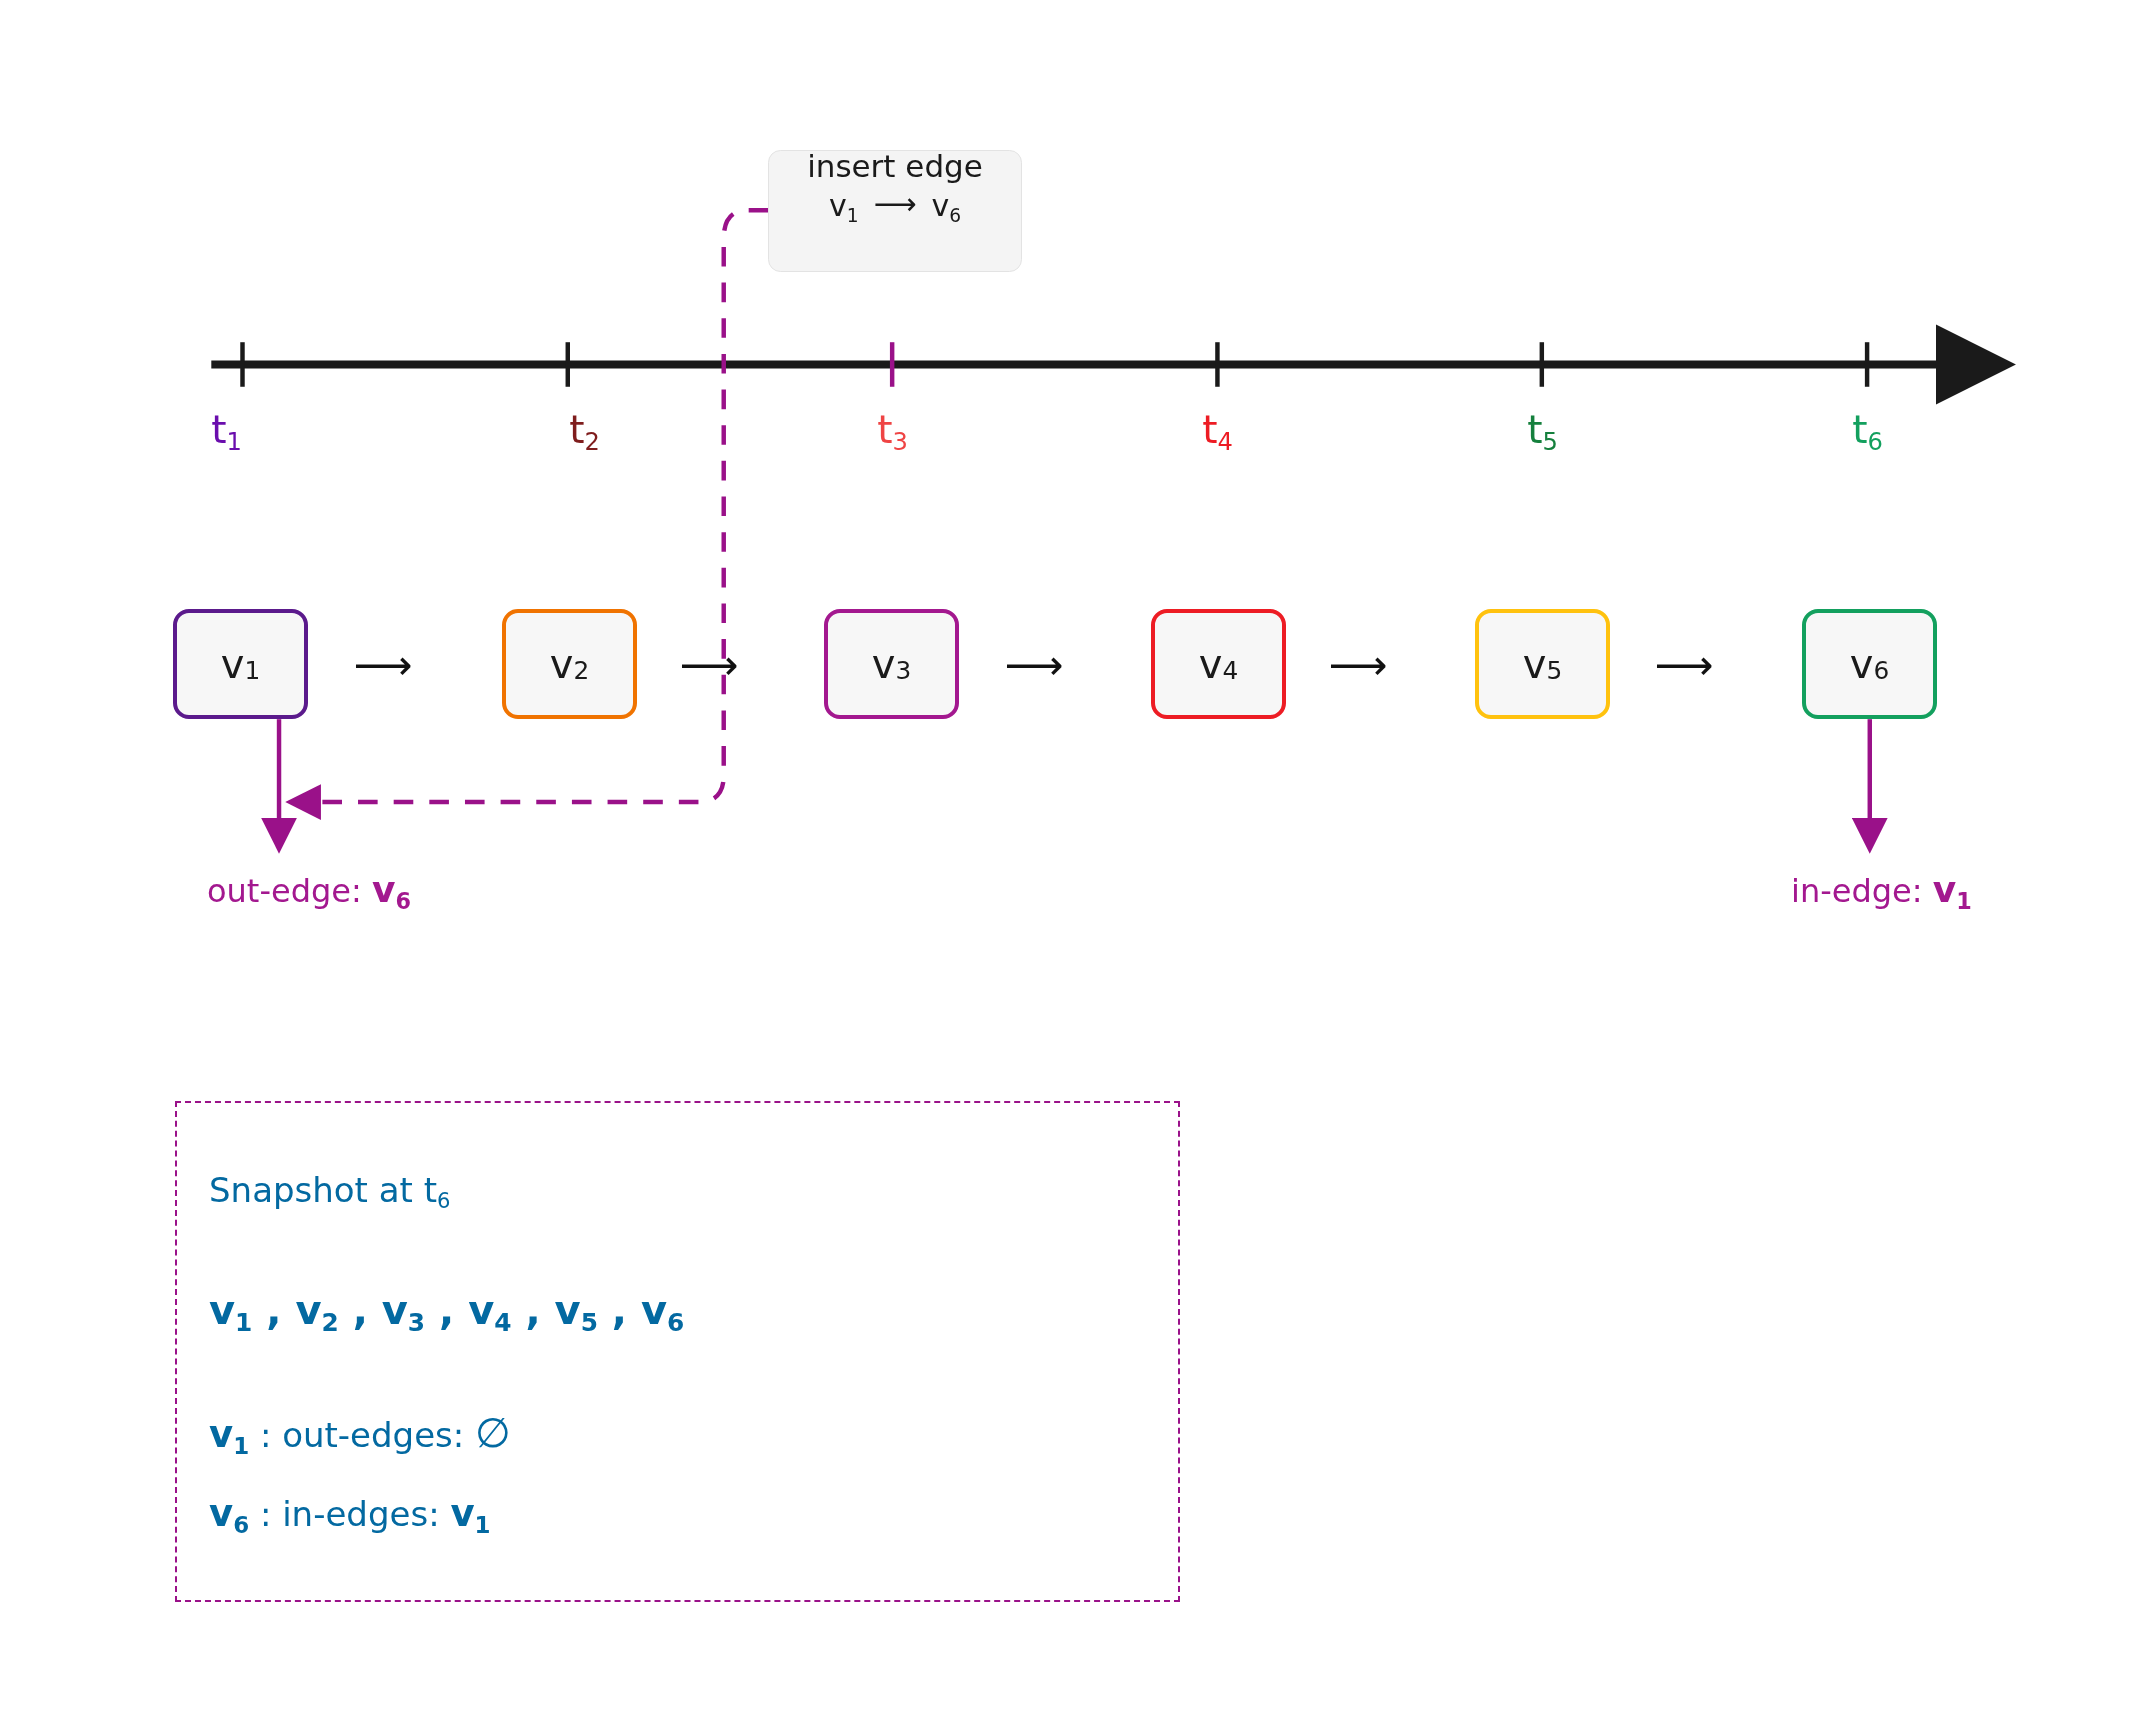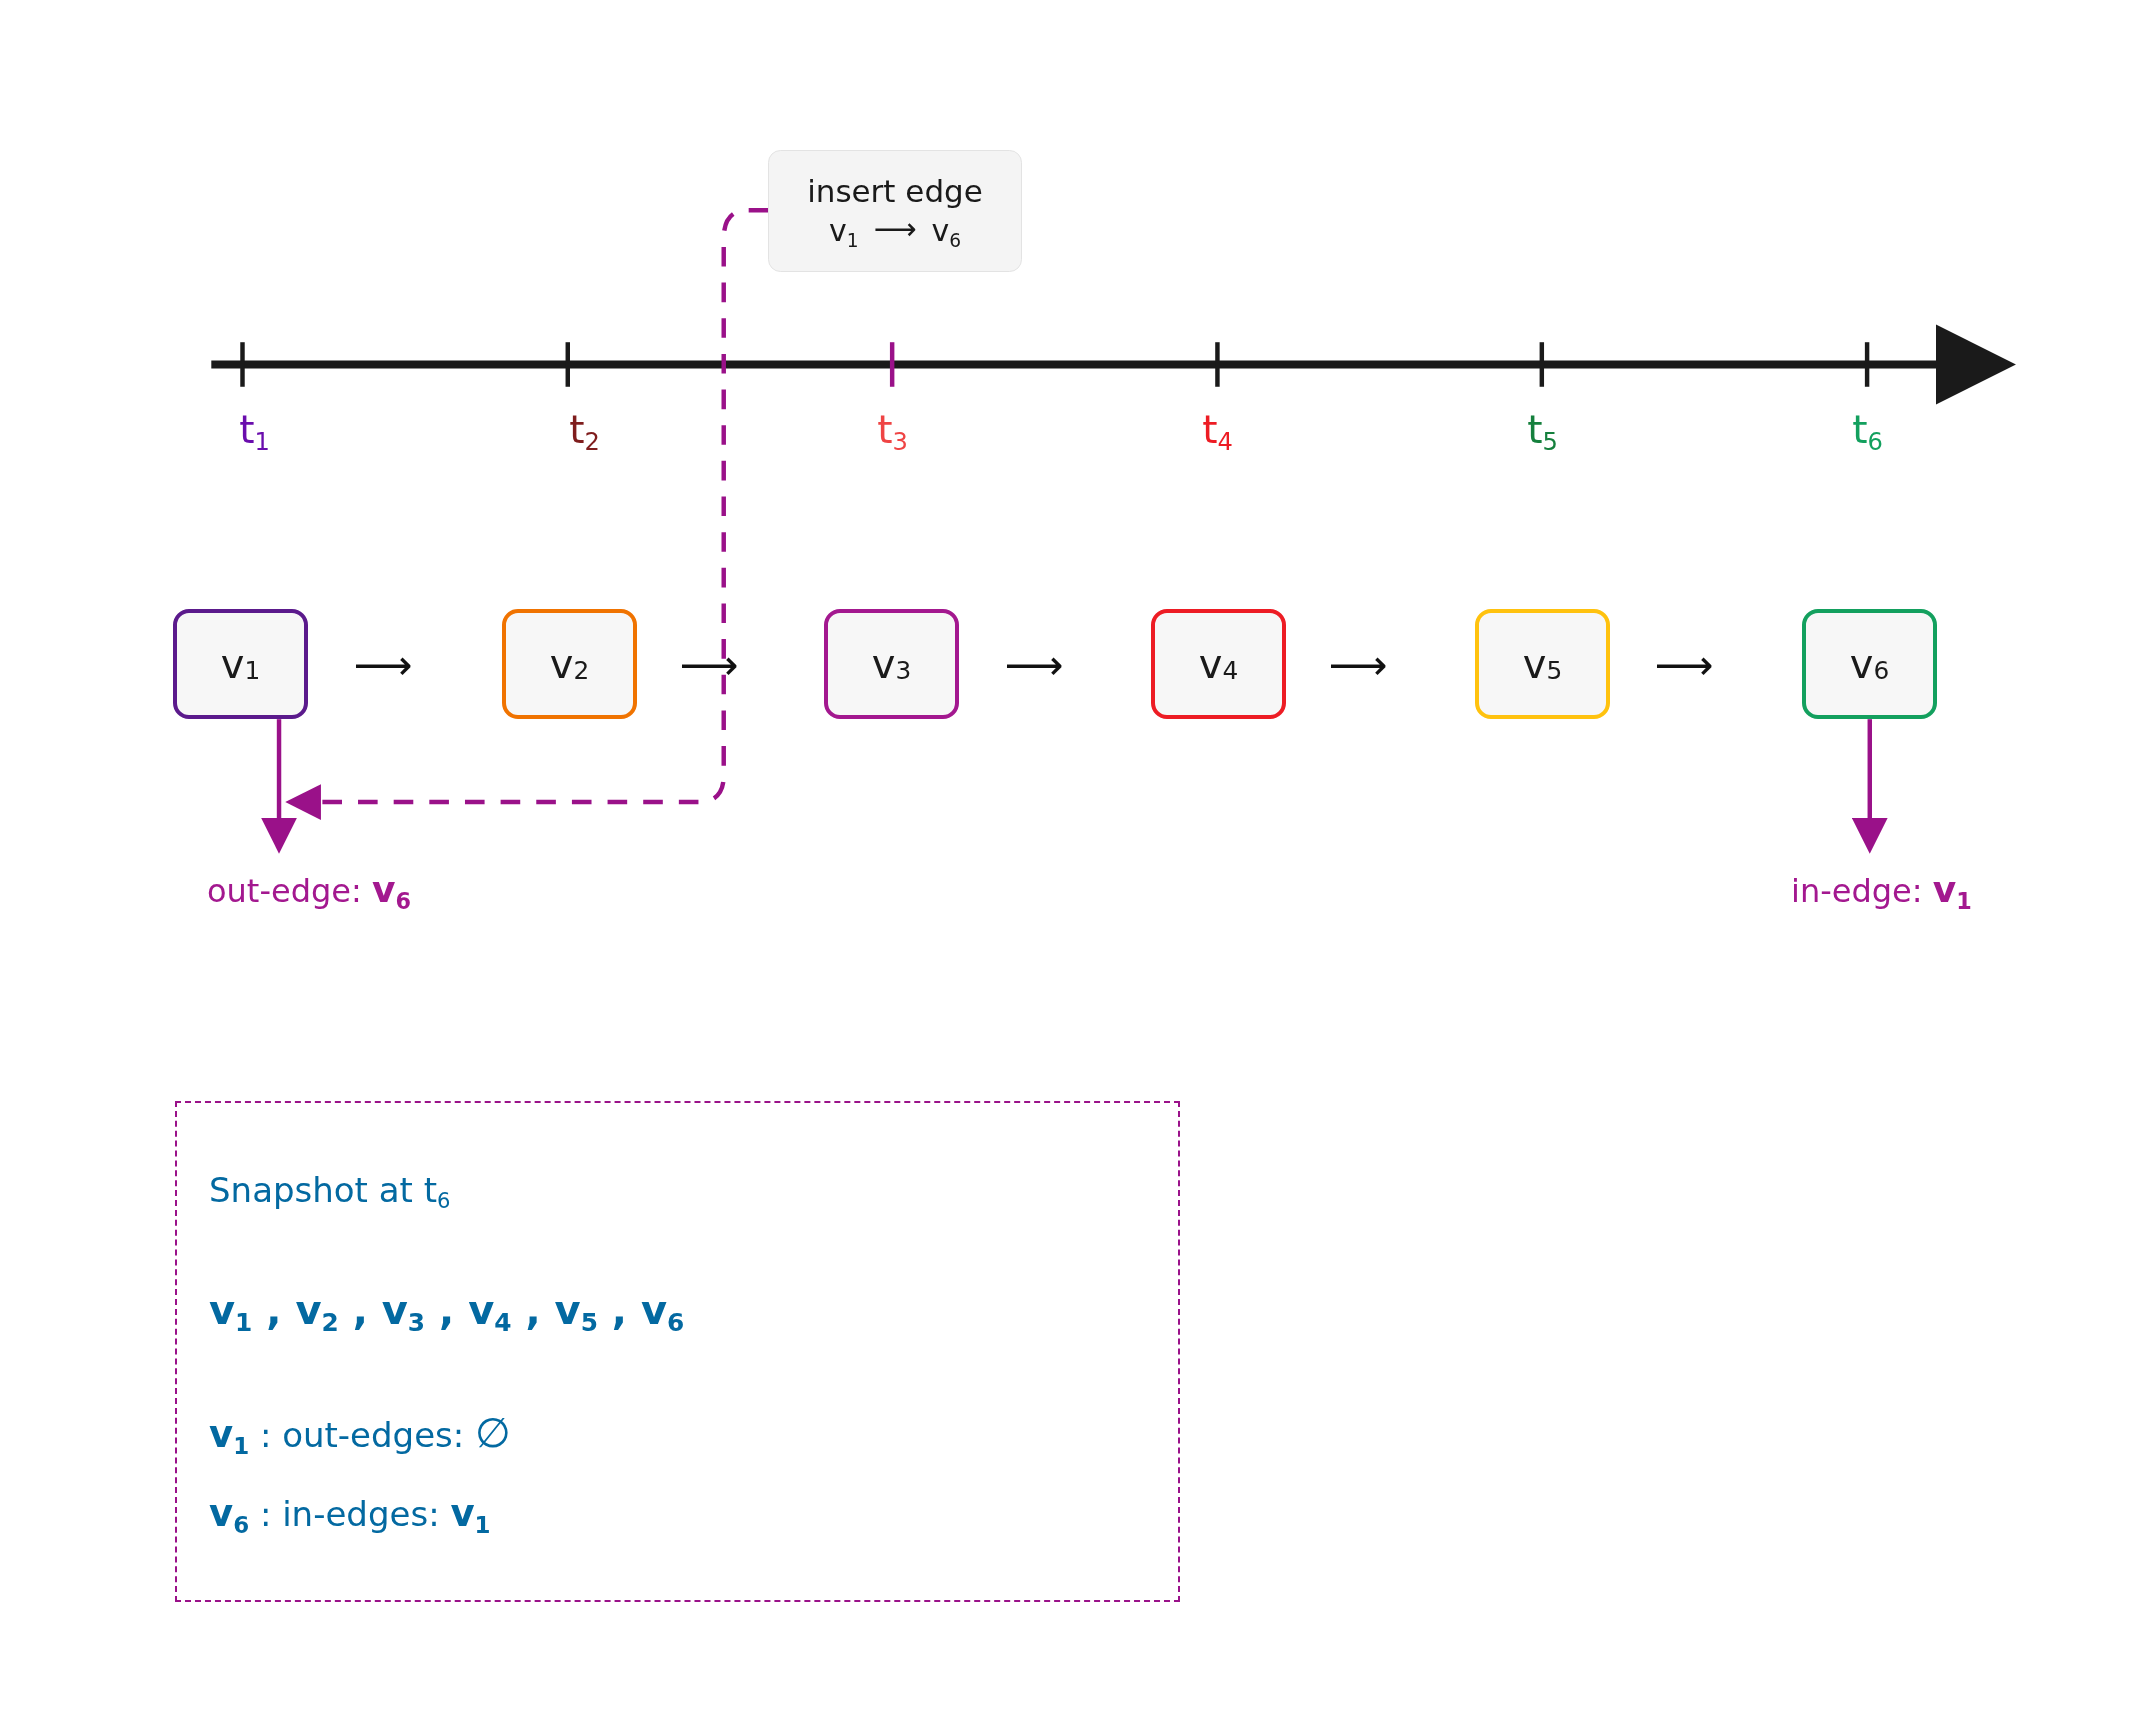--- a/index.html
+++ b/index.html
@@ -51,21 +51,20 @@
     top: 150px;
     width: 254px;
     height: 122px;
     background: #f4f4f4;
     border: 1.8px solid #e3e3e3;
     border-radius: 12.5px;
     box-sizing: border-box;
     display: flex;
     flex-direction: column;
     align-items: center;
-    justify-content: center;
     gap: 9px;
   }
   .callout-title {
     font-size: 31px;
     color: #1a1a1a;
     line-height: 1;
   }
   .callout-edge {
     display: flex;
     align-items: center;
@@ -235,21 +234,21 @@
 
   <div class="callout">
     <div class="callout-title">insert edge</div>
     <div class="callout-edge">
       <span><span>v</span><sub>1</sub></span>
       <span class="arrow-glyph">⟶</span>
       <span><span>v</span><sub>6</sub></span>
     </div>
   </div>
 
-  <div class="tick-label" style="left:254px;color:#6A0DAD"><span>t</span><sub>1</sub></div>
+  <div class="tick-label" style="left:226px;color:#6A0DAD"><span>t</span><sub>1</sub></div>
   <div class="tick-label" style="left:584px;color:#7f1d1d"><span>t</span><sub>2</sub></div>
   <div class="tick-label" style="left:892px;color:#ef4444"><span>t</span><sub>3</sub></div>
   <div class="tick-label" style="left:1217px;color:#ED1C24"><span>t</span><sub>4</sub></div>
   <div class="tick-label" style="left:1542px;color:#15803d"><span>t</span><sub>5</sub></div>
   <div class="tick-label" style="left:1867px;color:#13A05E"><span>t</span><sub>6</sub></div>
 
   <div class="vertex-box" style="left:173px;border-color:#5B1A8C">
       <span>v</span>
       <sub>1</sub>
     </div>

